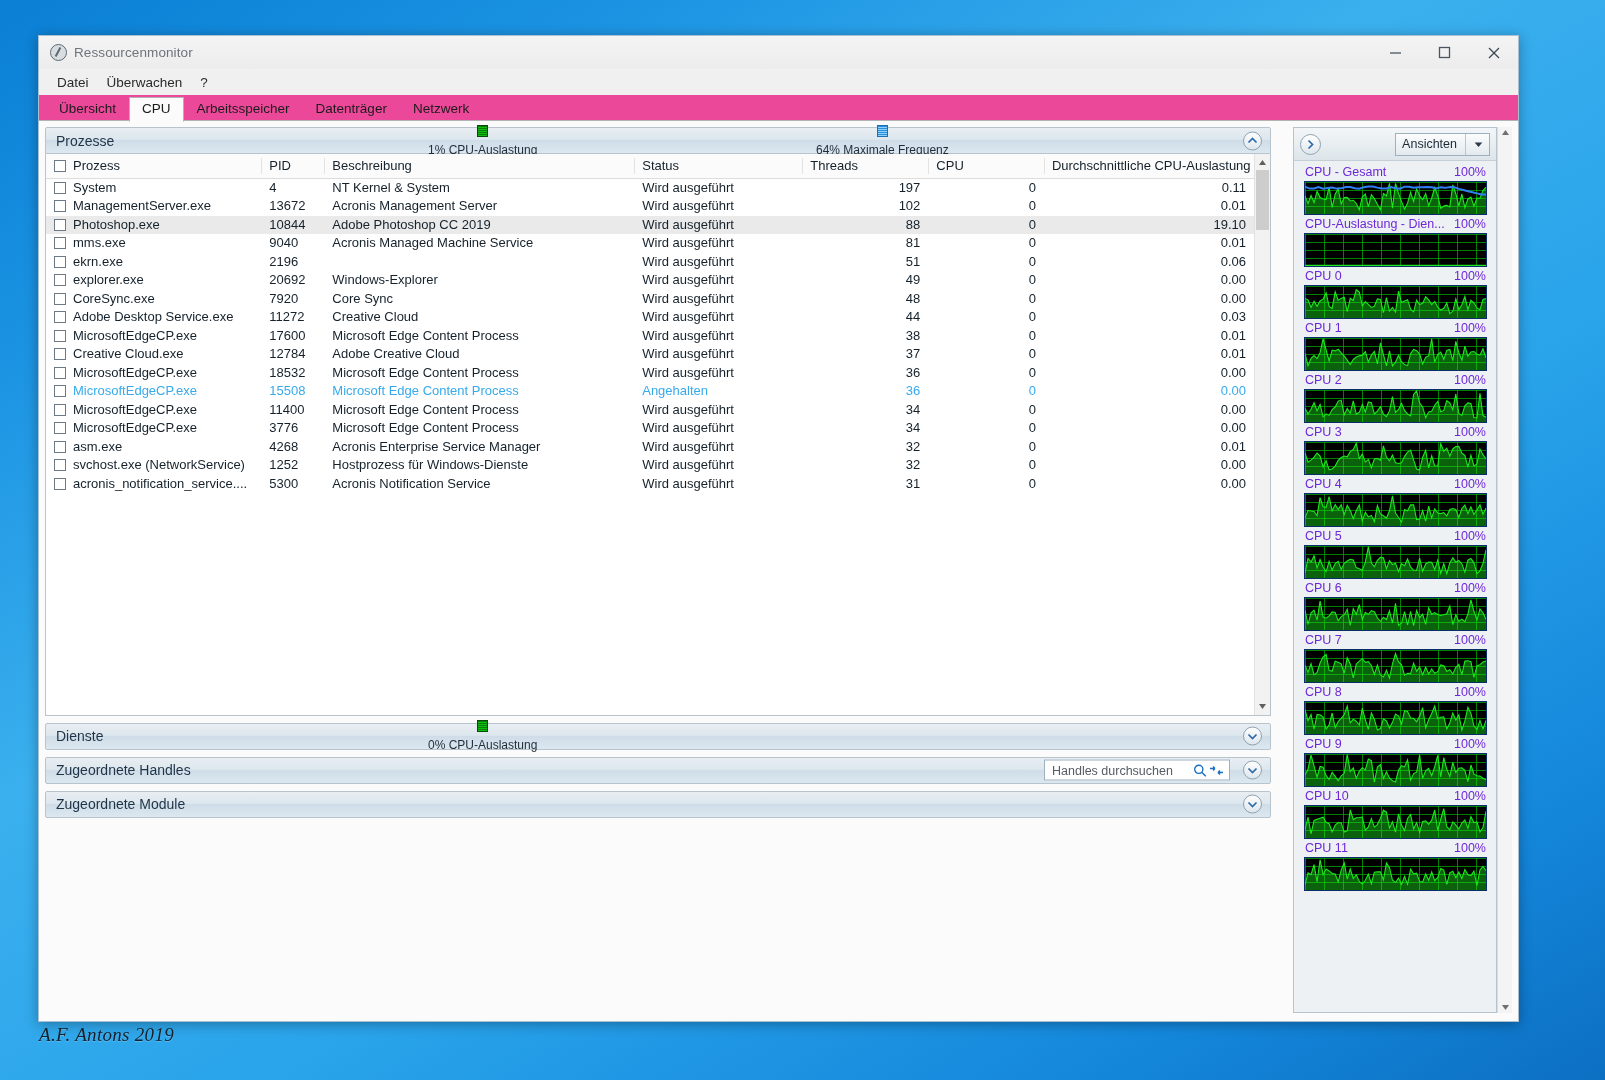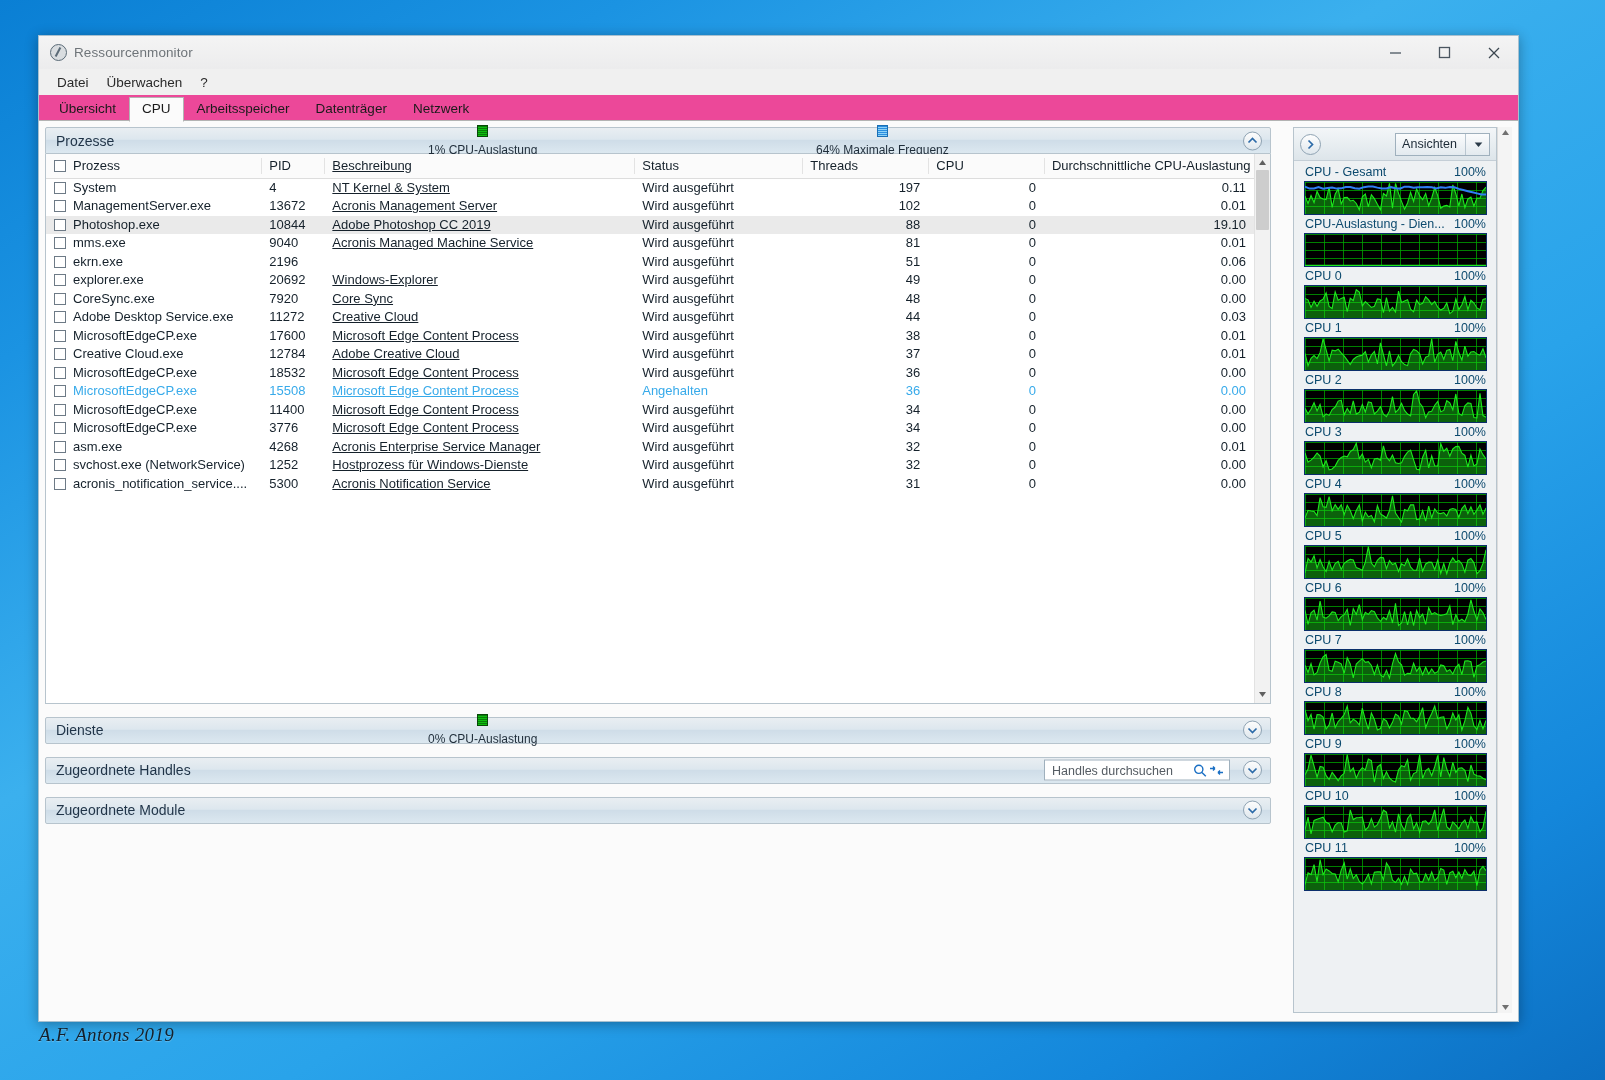--- a/index.html
+++ b/index.html
@@ -103,21 +103,21 @@
 
   
   .client {
     flex: 1 1 auto;
     background: #fbfbfb;
     display: flex;
     padding: 6px 6px 8px 6px;
     gap: 6px;
     min-height: 0;
   }
-  .leftcol { flex: 1 1 auto; display: flex; flex-direction: column; gap: 13px; min-width: 0; }
+  .leftcol { flex: 1 1 auto; display: flex; flex-direction: column; gap: 7px; min-width: 0; }
   .rightcol { flex: 0 0 219px; display: flex; margin-left: 16px; }
 
   
   .section-hdr {
     height: 27px;
     background: linear-gradient(to bottom, #e9eef2 0%, #dde7ee 45%, #cfdde8 50%, #dce8f0 100%);
     border: 1px solid #b7c4cd;
     border-radius: 2px 2px 0 0;
     display: flex; align-items: center;
     position: relative;
@@ -204,21 +204,21 @@
   .cb {
     display: inline-block;
     width: 12px; height: 12px;
     border: 1px solid #6d7a86;
     background: #fff;
     vertical-align: -2px;
     margin-right: 7px;
   }
   .c-name  { width: 205px; }
   .c-pid   { width: 60px; }
-  .c-desc  { width: 295px; text-decoration: underline; }
+  .c-desc  { width: 295px; }
   .c-stat  { width: 160px; }
   .c-thr   { width: 120px; text-align: right; }
   .c-cpu   { width: 110px; text-align: right; }
   .c-avg   { width: 200px; text-align: right; }
   th.c-thr, th.c-cpu, th.c-avg { text-align: right; }
   td.c-thr, td.c-cpu, td.c-avg { text-align: right; }
   th.c-avg, td.c-avg { padding-right: 14px; }
 
   
   .vscroll {
@@ -290,21 +290,21 @@
   .views-btn .sep { width: 1px; align-self: stretch; background: #b9c6d0; }
 
   .sb-body {
     flex: 1 1 auto;
     padding: 3px 9px 6px 10px;
     overflow: hidden;
   }
   .graph-item { margin-bottom: 1px; }
   .graph-lbl {
     display: flex; justify-content: space-between;
-    font-size: 12.5px; color: #0c4a6e;
+    font-size: 12.5px; color: #6d28d9;
     padding: 1px 1px 2px 1px;
     line-height: 14px;
   }
   .graph-lbl .nm { overflow: hidden; white-space: nowrap; text-overflow: ellipsis; padding-right: 6px; }
   .graph-box {
     height: 34px;
     background: #000;
     border: 1px solid #0b2e6b;
     position: relative;
     overflow: hidden;

